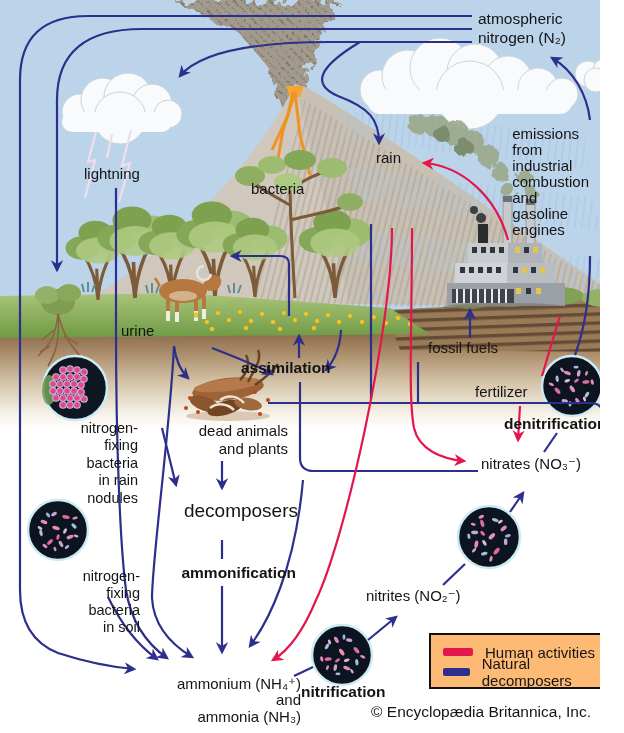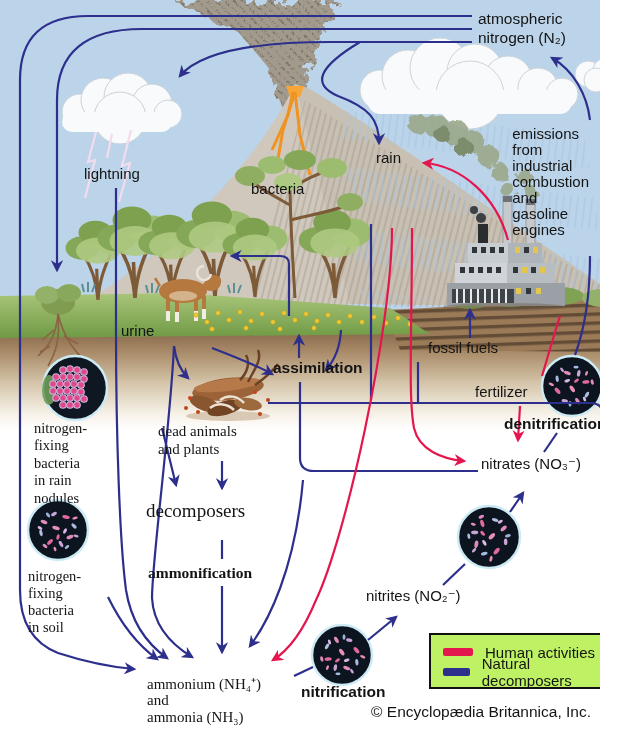--- a/index.html
+++ b/index.html
@@ -1,44 +1,44 @@
 <!DOCTYPE html>
 <html><head>
 <meta charset="utf-8">
 <style>
   html,body{margin:0;padding:0;background:#fff;}
   .stage{position:relative;width:600px;height:733px;overflow:hidden;
          font-family:"Liberation Sans","DejaVu Sans",sans-serif;color:#141414;}
   .stage svg{position:absolute;left:0;top:0;}
   .lab{position:absolute;white-space:nowrap;font-size:15px;line-height:1.1;color:#141414;}
-  .lab.block{white-space:normal;text-align:left;font-family:Liberation Serif, serif;}
+  .lab.block{white-space:normal;text-align:right;}
   .bold{font-weight:700;font-size:15.5px;}
   .rt{right:11px;text-align:left;}
   #lab-atm{left:478px;top:10px;font-size:15.5px;line-height:18.5px;}
   #lab-lightning{left:84px;top:166px;}
   #lab-volcano{left:251px;top:181px;}
   #lab-rain{left:376px;top:150px;}
   #lab-emissions{top:126px;line-height:16px;}
   #lab-urine{left:121px;top:323px;}
-  #lab-assimilation{left:273px;top:359px;}
+  #lab-assimilation{left:241px;top:359px;}
   #lab-fossil{left:428px;top:340px;}
   #lab-fertilizer{left:475px;top:384px;}
   #lab-denitrification{left:504px;top:415px;}
   #lab-nitrates{left:481px;top:456px;}
   #lab-nodules{left:34px;top:420px;width:104px;font-size:14.5px;line-height:17.4px;}
   #lab-dead{left:158px;top:422px;width:130px;line-height:18px;}
   #lab-decomposers{left:146px;top:502px;width:152px;font-size:19px;line-height:17px;}
   #lab-ammonification{left:148px;top:564px;width:148px;}
   #lab-soilbact{left:28px;top:568px;width:112px;font-size:14.5px;line-height:17px;}
   #lab-nitrites{left:366px;top:588px;}
   #lab-ammonium{left:147px;top:676px;width:154px;line-height:16.3px;}
   #lab-nitrification{left:301px;top:683px;}
   #copyright{right:9px;top:703px;font-size:15.5px;}
   .legend{position:absolute;left:429px;top:633px;width:182px;height:56px;
-          border:2.5px solid #111;background:#bef264;box-sizing:border-box;padding:7px 0 0 12px;}
+          border:2.5px solid #111;background:#fdba74;box-sizing:border-box;padding:7px 0 0 12px;}
   .legend .row{display:flex;align-items:center;height:20px;}
   .legend .sw{display:inline-block;width:30px;height:8px;border-radius:2px;margin-right:12px;}
   .sw-human{background:#e4164e;}
   .sw-natural{background:#2d2f8c;}
   .legend .ltxt{font-size:15px;}
 </style>
 </head>
 <body>
 
 <div class="stage">

